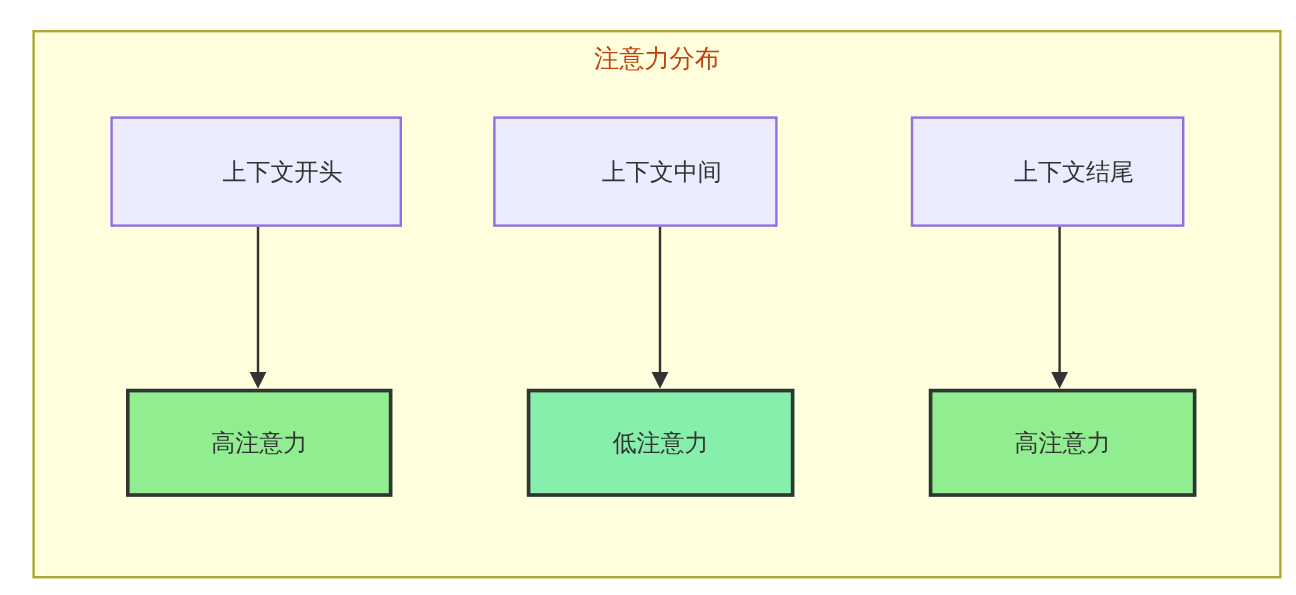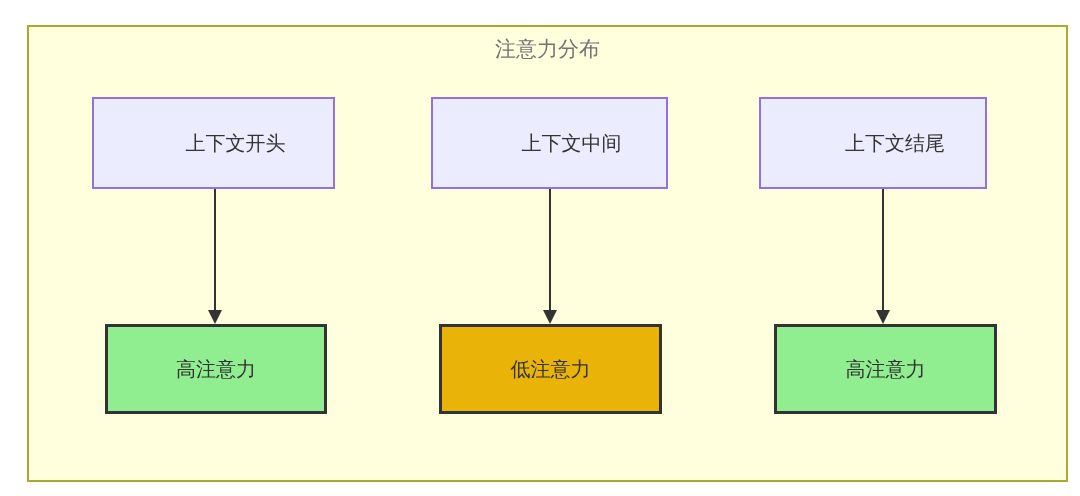--- a/index.html
+++ b/index.html
@@ -19,21 +19,21 @@
     background: #ffffde;
     border: 2px solid #aaaa33;
   }
   .diagram-title {
     position: absolute;
     left: 0;
     top: 8px;
     width: 100%;
     text-align: center;
     font-size: 21px;
-    color: #737373;
+    color: #c2410c;
   }
   .node {
     position: absolute;
     display: flex;
     align-items: center;
     justify-content: center;
     font-size: 20px;
     color: #333333;
     box-sizing: border-box;
     text-align: center;
@@ -44,24 +44,24 @@
     top: 70px;
     height: 92px;
     padding-left: 44px;
   }
   .result-node {
     border: 3px solid #333333;
     top: 297px;
     height: 90px;
   }
   .result-high { background: #90ee90; text-align: right; }
-  .result-low  { background: #eab308; }
+  .result-low  { background: #86efac; }
 
   .src-1 { left: 63px;  width: 243px; }
-  .src-2 { left: 402px; width: 237px; }
+  .src-2 { left: 382px; width: 237px; }
   .src-3 { left: 730px; width: 228px; }
 
   .res-1 { left: 76px;  width: 222px; }
   .res-2 { left: 410px; width: 223px; }
   .res-3 { left: 745px; width: 223px; }
 
   .arrow {
     position: absolute;
     top: 162px;
     width: 20px;

